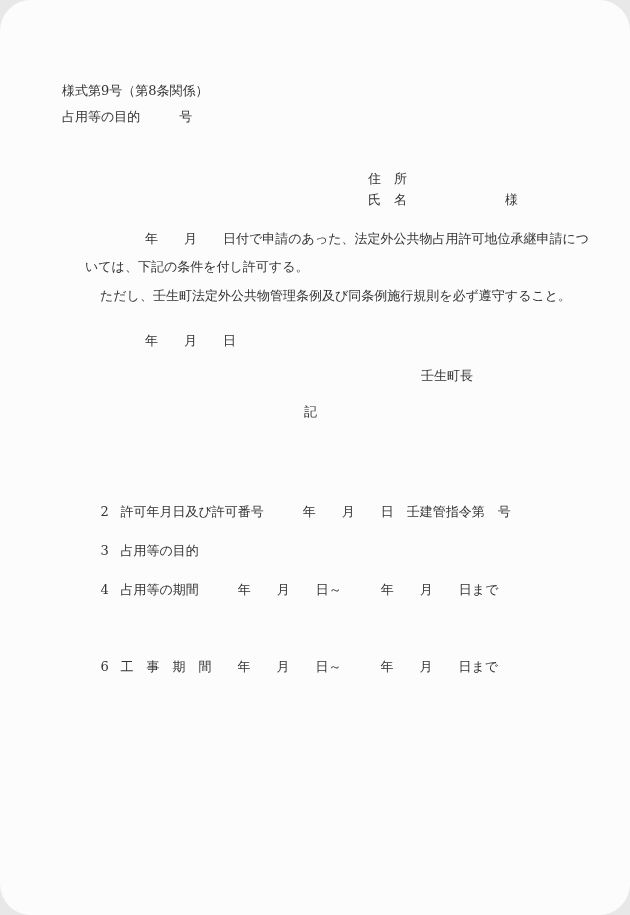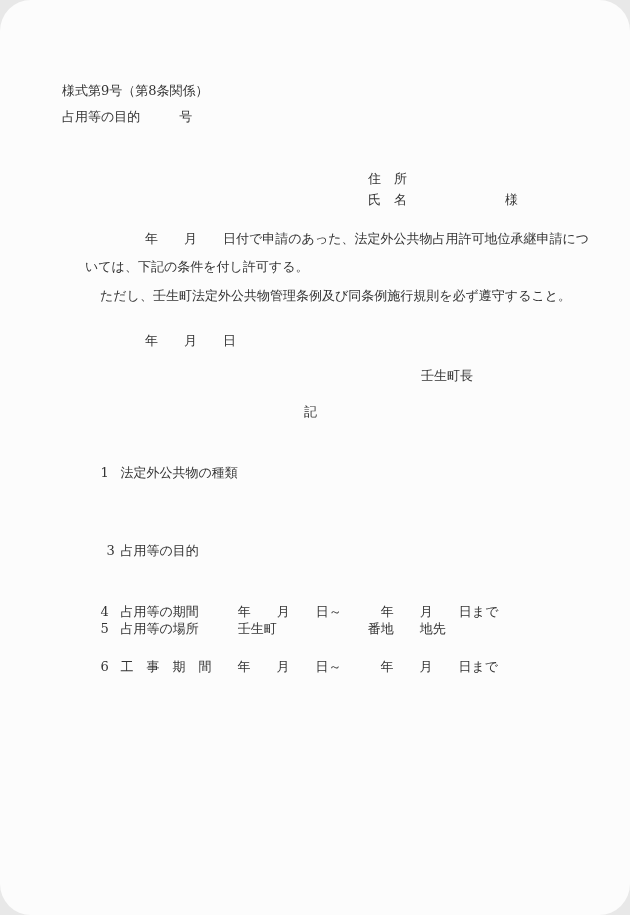--- a/index.html
+++ b/index.html
@@ -37,22 +37,22 @@
   .body-line2     { left: 85px;  top: 259px; }
   .proviso        { left: 100px; top: 288px; }
   .date-line      { left: 145px; top: 333px; text-align: center; }
   .mayor          { left: 421px; top: 368px; }
   .record-marker  { left: 304px; top: 404px; }
   
   .item { position: absolute; left: 84px; white-space: pre; line-height: 15px; }
   .item .no { display: inline-block; width: 20px; }
   .item-1 { top: 450px; }
   .item-2 { top: 489px; }
-  .item-3 { top: 528px; text-align: center; }
-  .item-4 { top: 589px; }
+  .item-3 { top: 528px; }
+  .item-4 { top: 567px; }
   .item-5 { top: 606px; }
   .item-6 { top: 644px; }
   .item-7 { top: 683px; }
 </style>
 </head>
 <body>
 
 <div class="page">
 
   <div class="line form-label">様式第9号（第8条関係）</div>
@@ -64,29 +64,26 @@
   <div class="line honorific">様</div>
 
   <div class="line body-line1">年　　月　　日付で申請のあった、法定外公共物占用許可地位承継申請につ</div>
   <div class="line body-line2">いては、下記の条件を付し許可する。</div>
   <div class="line proviso">ただし、壬生町法定外公共物管理条例及び同条例施行規則を必ず遵守すること。</div>
 
   <div class="line date-line">年　　月　　日</div>
   <div class="line mayor">壬生町長</div>
   <div class="line record-marker">記</div>
 
-  <div class="item item-1">
-    <span class="no">1</span><span>法定外公共物の種類</span>
+  <div class="item item-2">
+    <span class="no">2</span><span>許可年月日及び許可番号　　　年　　月　　日　壬建管指令第　号</span>
   </div>
   <div class="item item-3">
     <span class="no">3</span><span>占用等の目的</span>
   </div>
   <div class="item item-4">
     <span class="no">4</span><span>占用等の期間　　　年　　月　　日～　　　年　　月　　日まで</span>
-  </div>
-  <div class="item item-5">
-    <span class="no">5</span><span>占用等の場所　　　壬生町　　　　　　　番地　　地先</span>
   </div>
   <div class="item item-6">
     <span class="no">6</span><span>工　事　期　間　　年　　月　　日～　　　年　　月　　日まで</span>
   </div>
 
 </div>
 
 </body></html>

